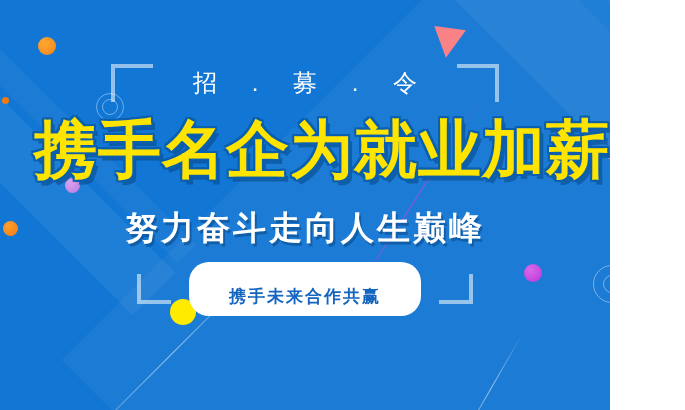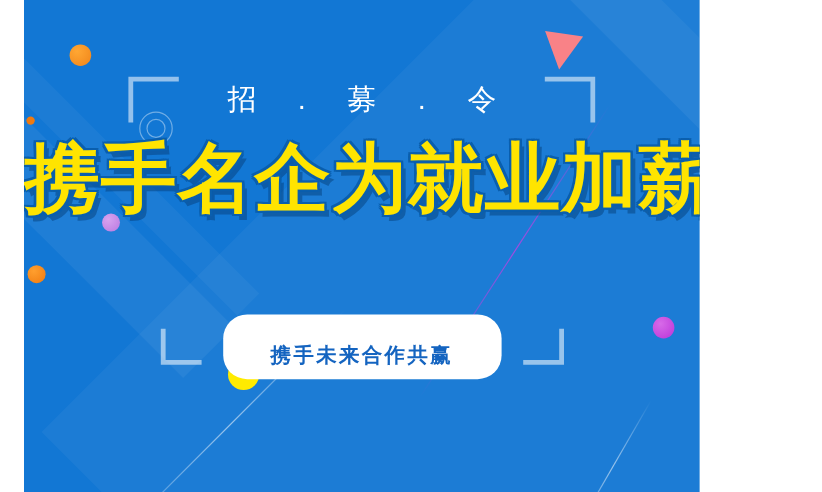--- a/index.html
+++ b/index.html
@@ -2,27 +2,26 @@
 <html><head>
 <meta charset="utf-8">
 <style>
   html, body {
     margin: 0;
     padding: 0;
     background: #ffffff;
   }
   #banner {
     position: relative;
-    width: 563px;
+    width: 610px;
     height: 410px;
     overflow: hidden;
     background: #1277d4;
     font-family: "Liberation Sans", "DejaVu Sans", sans-serif;
     user-select: none;
-    margin-left: 20px;
   }
 
   
   .band {
     position: absolute;
     background: rgba(255,255,255,0.055);
     transform: rotate(-45deg);
     transform-origin: center center;
     pointer-events: none;
   }
@@ -144,21 +143,21 @@
     white-space: nowrap;
     text-indent: 14px;
     font-weight: 400;
   }
 
   .headline {
     position: absolute;
     top: 118px;
     left: 0;
     right: 0;
-    text-align: left;
+    text-align: right;
     color: #ffe400;
     font-size: 63px;
     font-weight: bold;
     letter-spacing: 1px;
     line-height: 1;
     white-space: nowrap;
     text-shadow:
        2px 0 0 #0a5fae,
       -2px 0 0 #0a5fae,
        0 2px 0 #0a5fae,
@@ -247,20 +246,21 @@
   <div class="content">
 
     <div class="eyebrow-row">
       <div class="corner corner-tl"></div>
       <div class="eyebrow-text">招 . 募 . 令</div>
       <div class="corner corner-tr"></div>
     </div>
 
     <div class="headline">携手名企为就业加薪</div>
 
+    <div class="subtitle">努力奋斗走向人生巅峰</div>
 
     <div class="cta-row">
       <div class="corner corner-sm corner-bl cta-gap-l"></div>
       <button class="cta-pill">携手未来合作共赢</button>
       <div class="corner corner-sm corner-br cta-gap-r"></div>
     </div>
 
   </div>
 </div>
 

